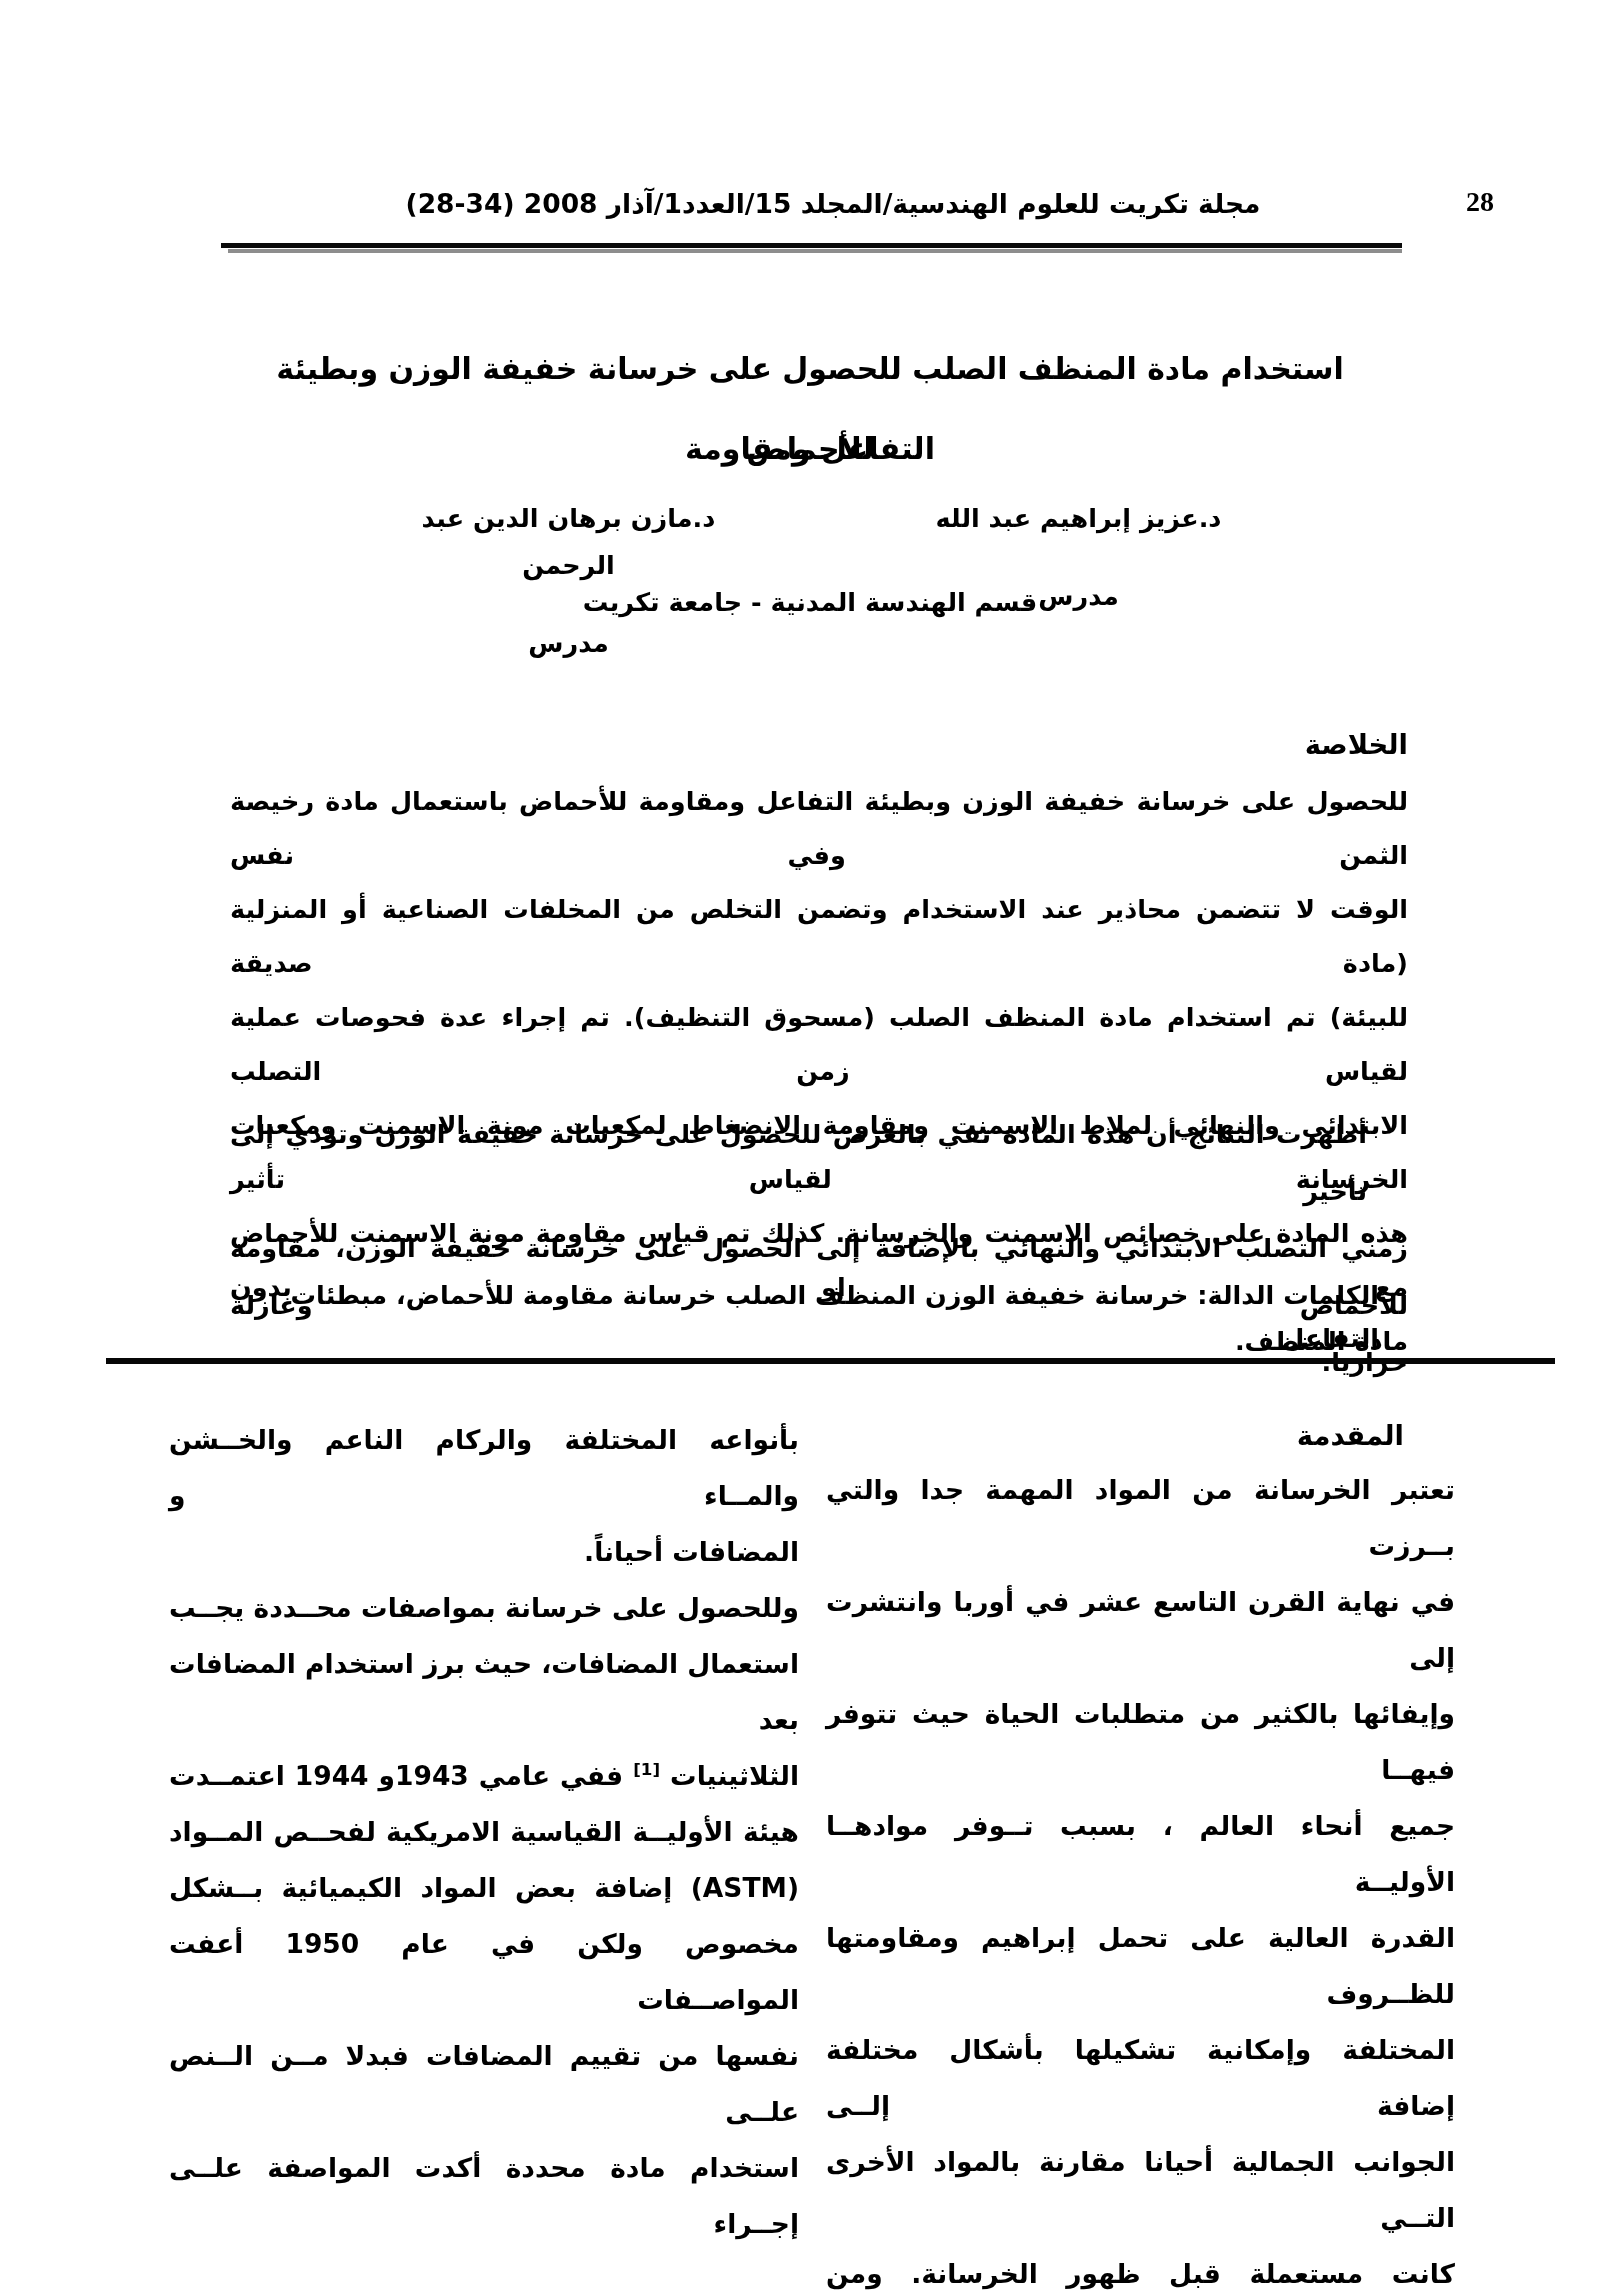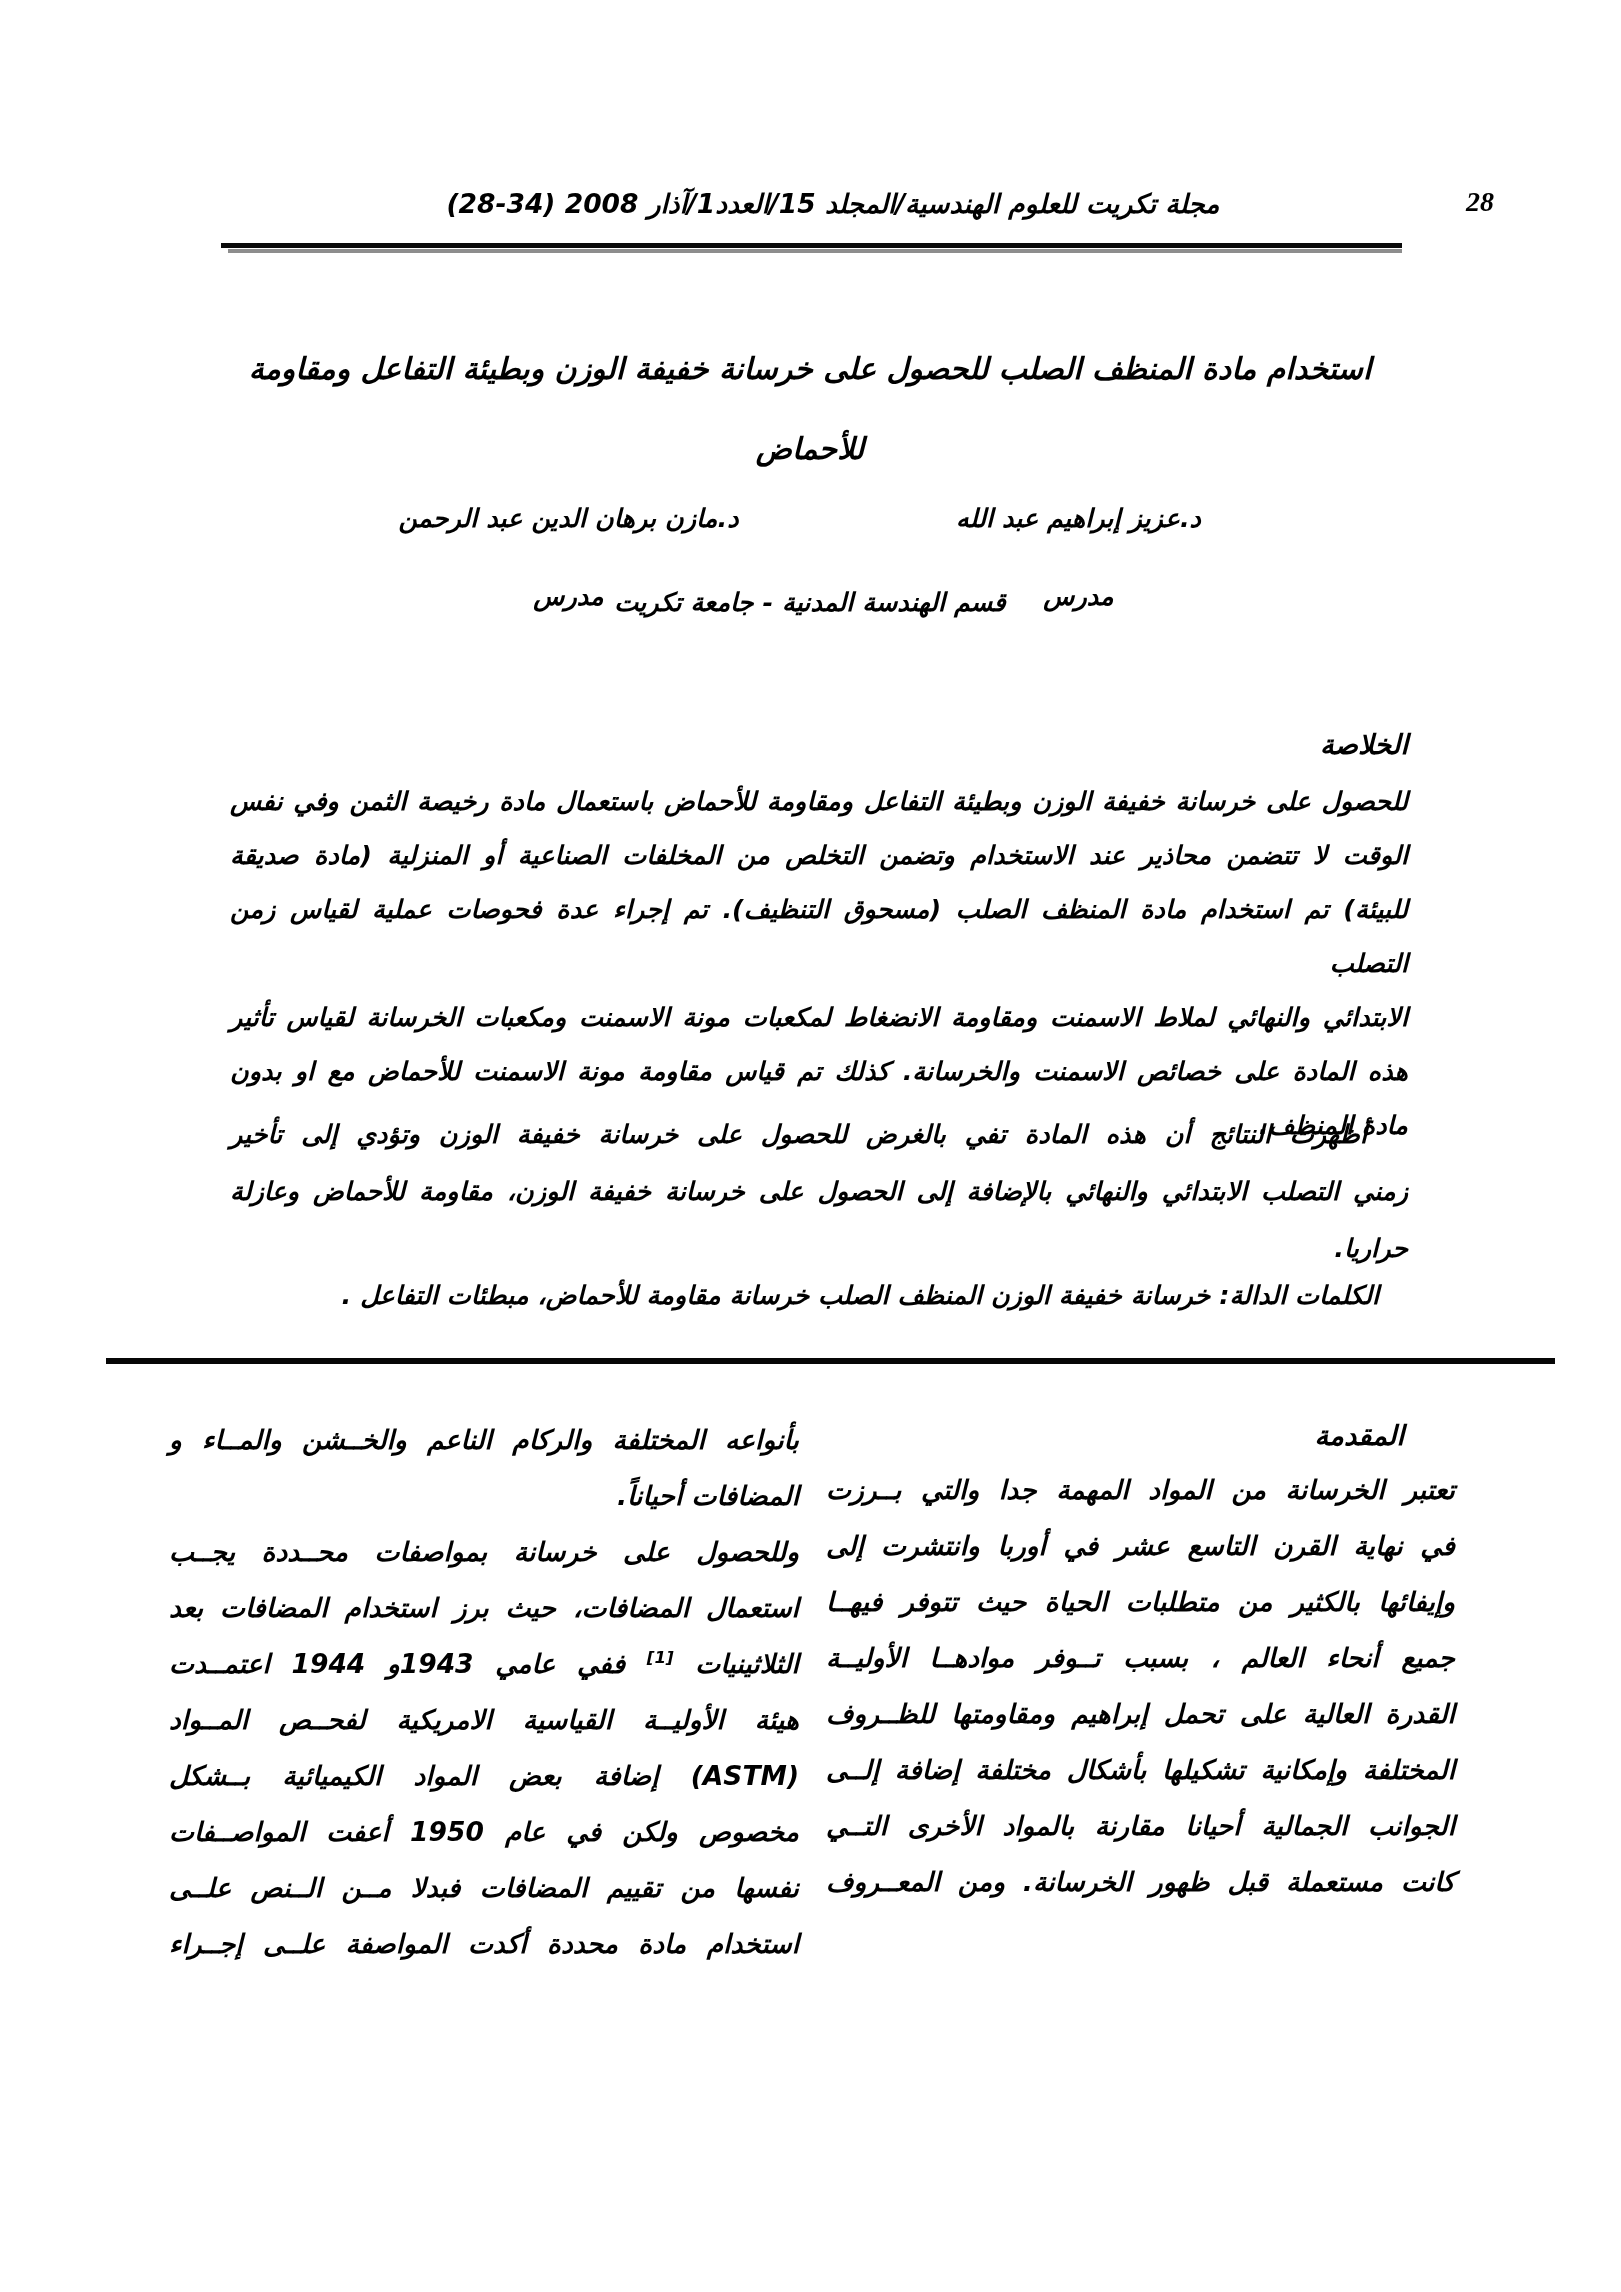--- a/index.html
+++ b/index.html
@@ -9,21 +9,21 @@
   body {
     width: 1621px;
     height: 2293px;
     background: #ffffff;
     position: relative;
     font-family: "DejaVu Sans", sans-serif;
     font-weight: 700;
     color: #000000;
     overflow: hidden;
   }
-  .abs { position: absolute; font-style: italic; }
+  .abs { position: absolute; }
 
   
   .page-number {
     top: 186px; left: 1458px;
     font-family: "Liberation Serif", "DejaVu Serif", serif;
     font-size: 28px; font-weight: 700; margin-left: 8px;
   }
 
   
   .journal-header {

